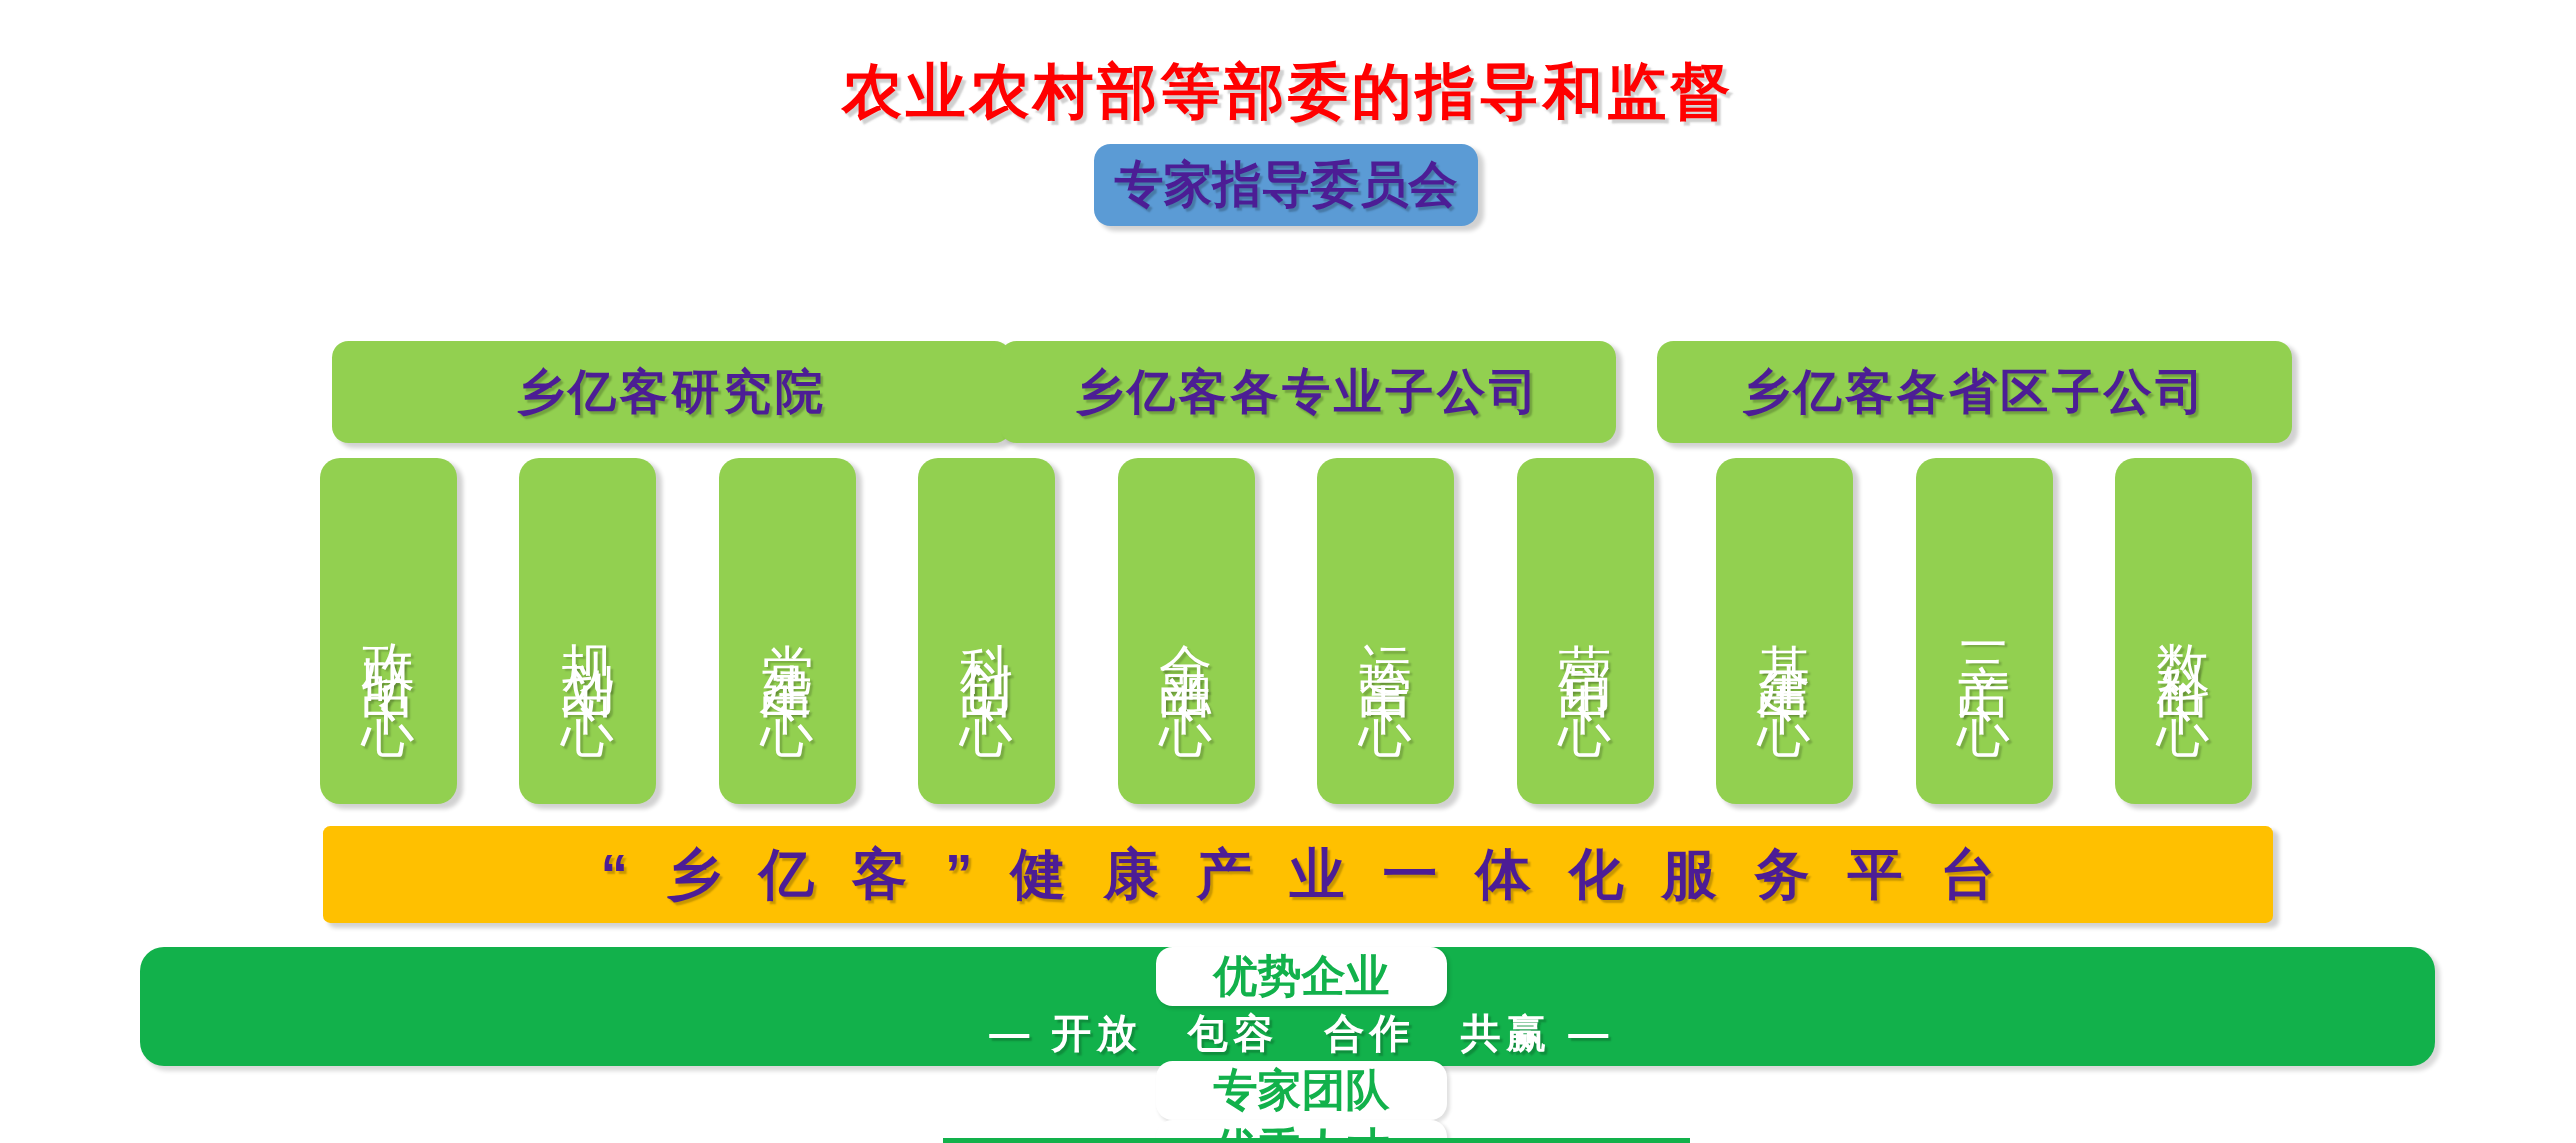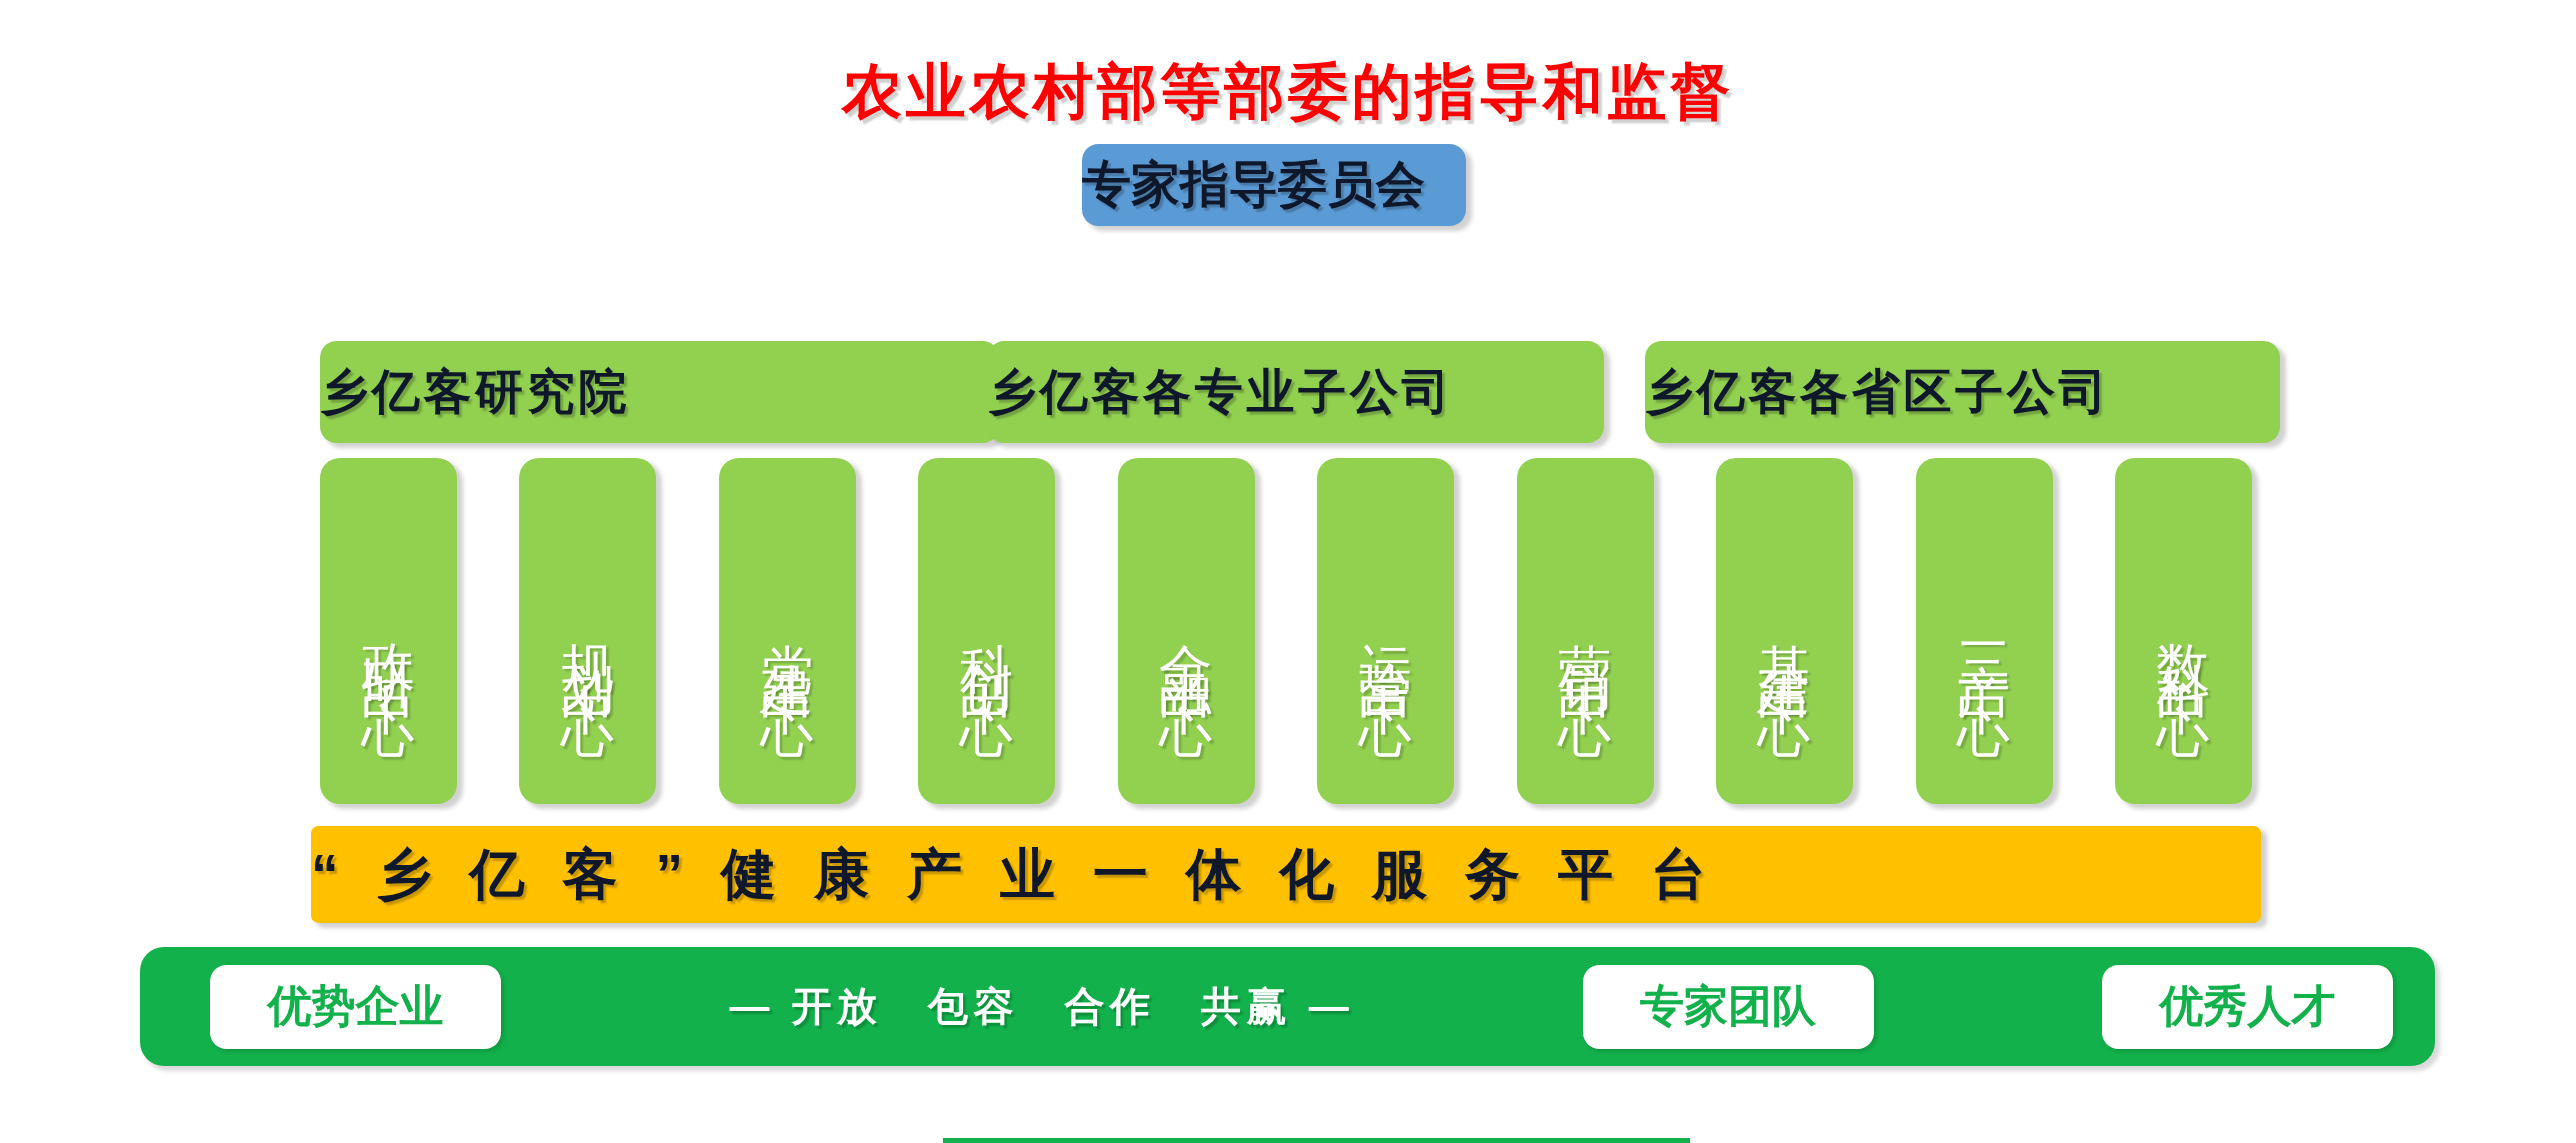--- a/index.html
+++ b/index.html
@@ -23,24 +23,25 @@
     letter-spacing: 3.7px;
     text-shadow: 3.7px 3.7px 1.8px rgba(170,170,170,0.55);
     margin-top: 28px;
   }
 
   
   .box {
     position: absolute;
     display: flex;
     align-items: center;
-    justify-content: flex-start;
-    color: #0f172a;
+    justify-content: center;
+    color: #4c1d95;
     font-weight: bold;
     box-shadow: 5.5px 4.6px 4.6px rgba(0,0,0,0.18);
+    margin-left: 12px;
   }
   .box .txt { text-shadow: 2.7px 2.7px 1.8px rgba(0,0,0,0.22); white-space: nowrap; }
 
   .committee {
     left: 1082px; top: 144px; width: 384px; height: 82px;
     background: #5B9BD5; border-radius: 16.5px; font-size: 49px;
   }
 
   .group {
     left: 1023px; top: 245px; width: 566px; height: 82px;
@@ -89,20 +90,21 @@
 
   
   .partner-bar {
     position: absolute;
     left: 140px; top: 947px; width: 2295px; height: 119px;
     background: #12B14B; border-radius: 24px;
     display: flex; align-items: center; justify-content: space-between;
     padding: 0 42px 0 70px;
     box-sizing: border-box;
     box-shadow: 4.6px 4.6px 4.6px rgba(0,0,0,0.15);
+    flex-direction: column;
   }
   .pill {
     height: 84px; min-width: 291px;
     background: #ffffff; border-radius: 16.5px;
     display: flex; align-items: center; justify-content: center;
     color: #12B14B; font-size: 44px; font-weight: bold;
     box-shadow: 2.7px 2.7px 3.7px rgba(0,0,0,0.12);
     white-space: nowrap;
     padding: 0 18.3px;
     box-sizing: border-box;

